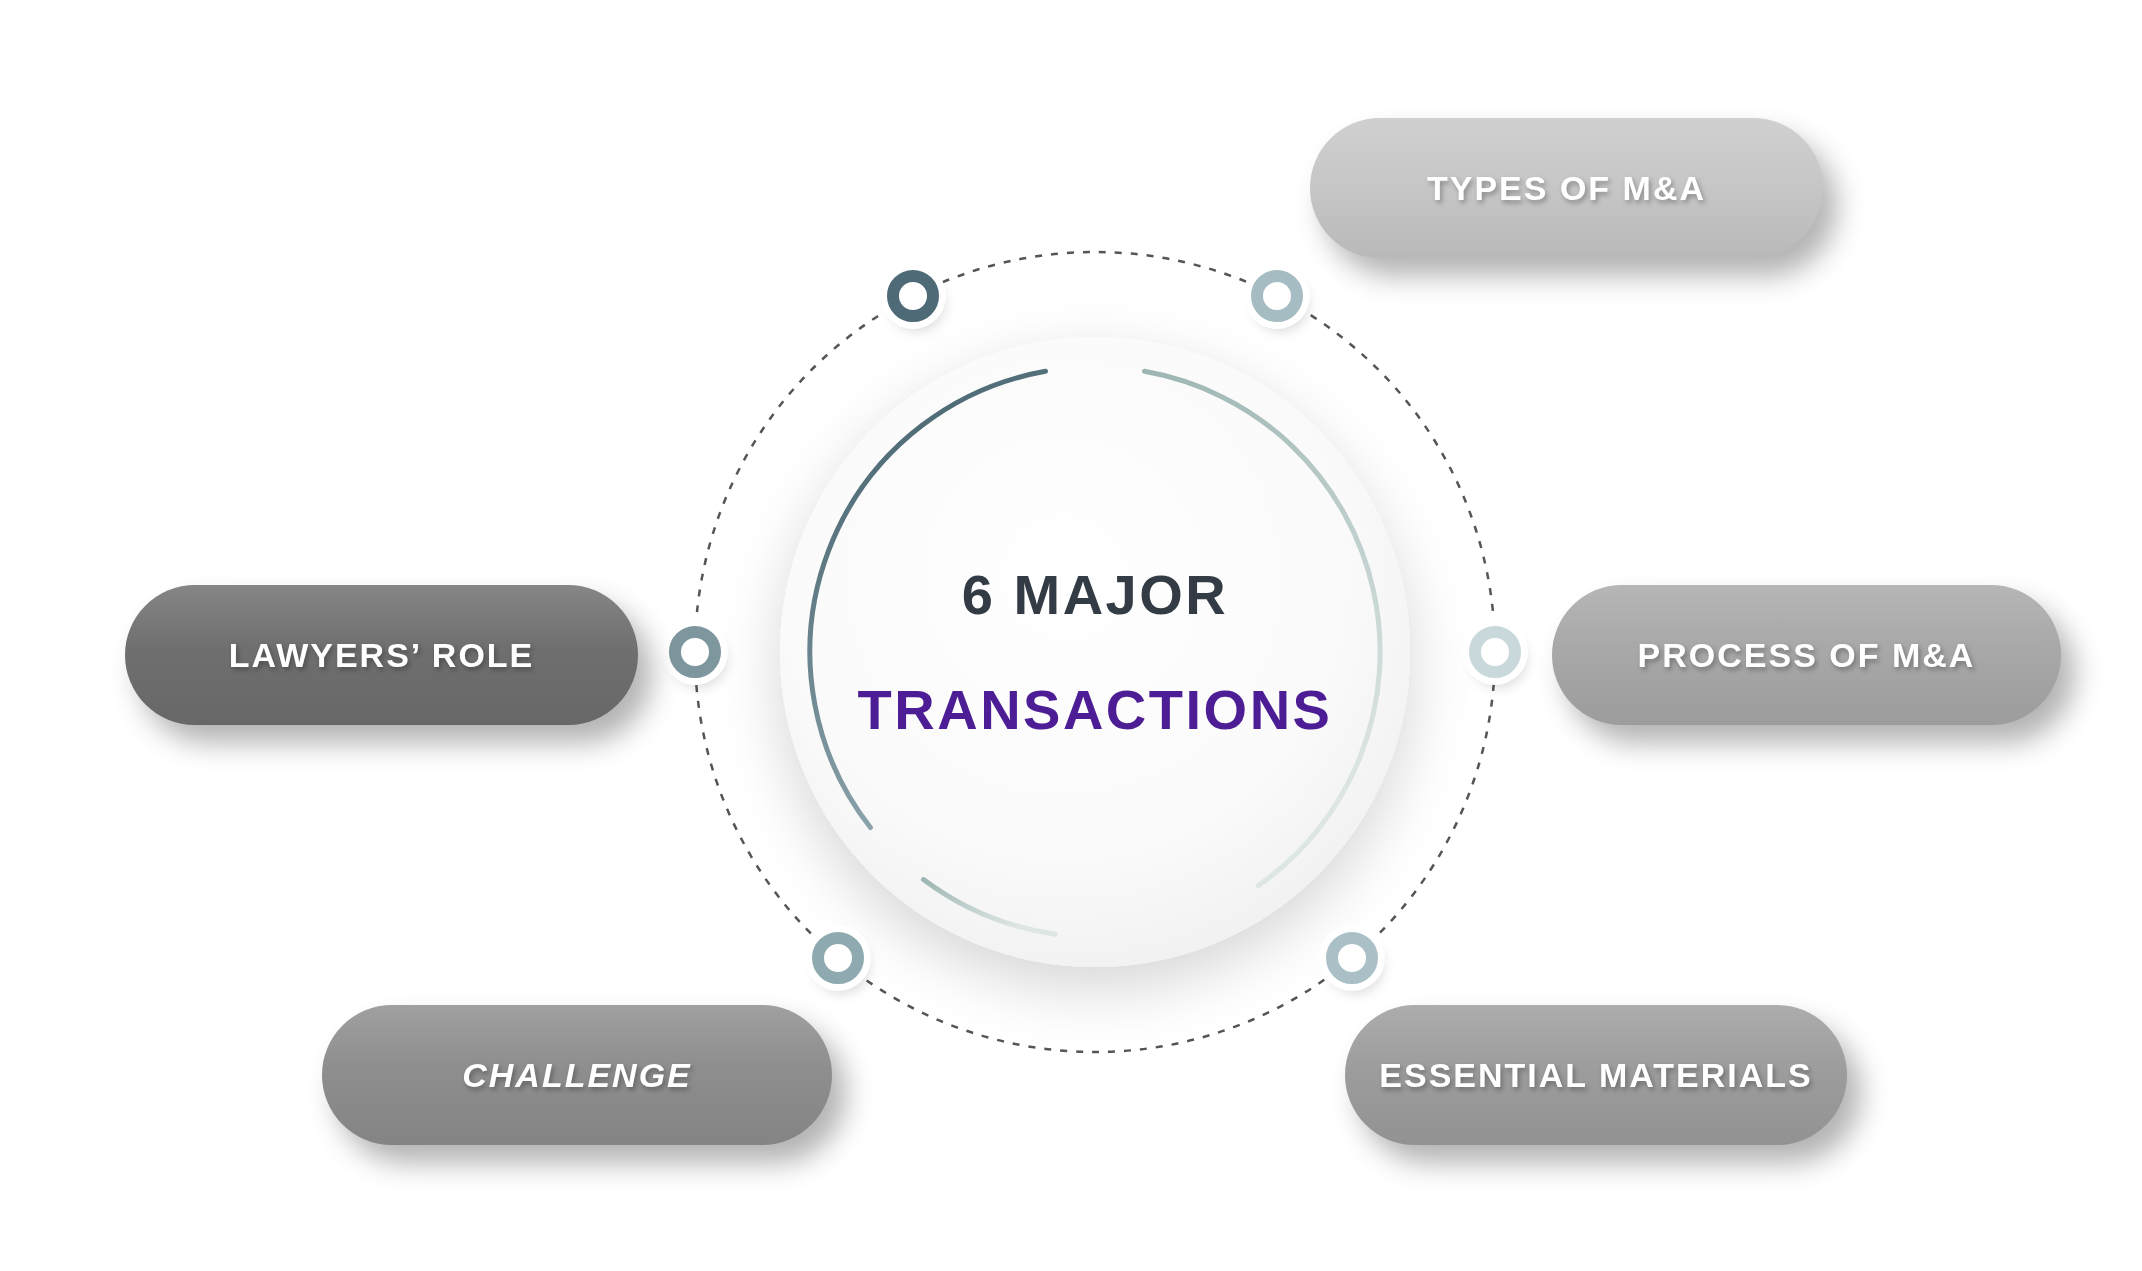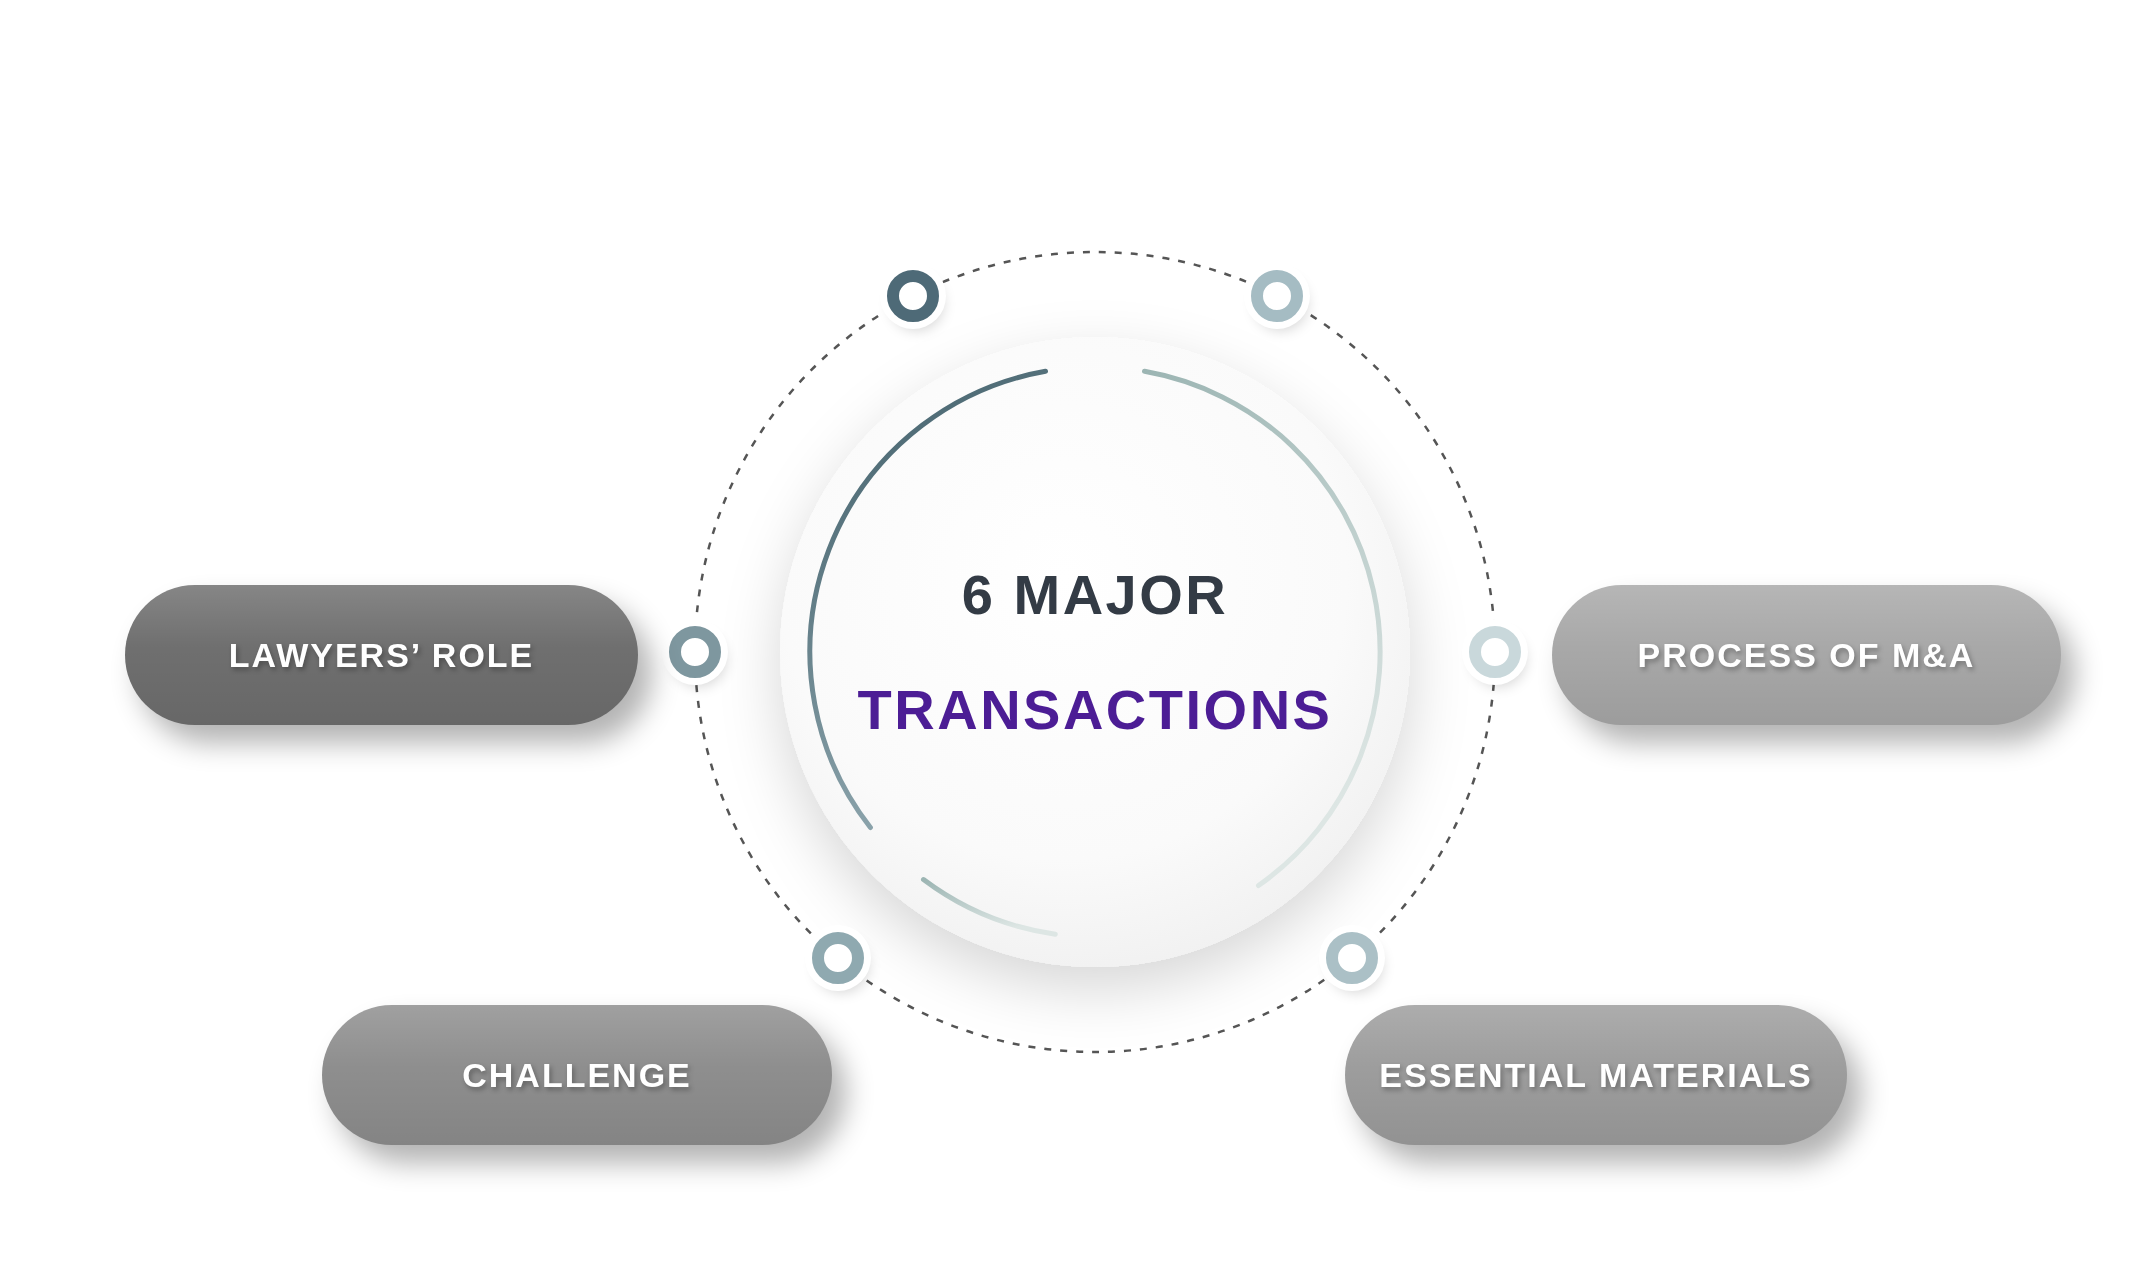--- a/index.html
+++ b/index.html
@@ -115,30 +115,33 @@
   </div>
 
   <div class="marker" style="left: 887px; top: 270px; border-color: rgb(78, 106, 119);"></div>
   <div class="marker" style="left: 1251px; top: 270px; border-color: rgb(165, 188, 195);"></div>
   <div class="marker" style="left: 669px; top: 626px; border-color: rgb(126, 151, 159);"></div>
   <div class="marker" style="left: 1469px; top: 626px; border-color: rgb(201, 216, 219);"></div>
   <div class="marker" style="left: 812px; top: 932px; border-color: rgb(143, 169, 176);"></div>
   <div class="marker" style="left: 1326px; top: 932px; border-color: rgb(171, 192, 198);"></div>
 
 
+  <div class="pill" style="left: 1310px; top: 118px; width: 513px; background-color: rgb(199, 199, 199);">
+    <span class="pill-label">TYPES OF M&amp;A</span>
+  </div>
 
   <div class="pill" style="left: 125px; top: 585px; width: 513px; background-color: rgb(111, 111, 111);">
     <span class="pill-label">LAWYERS’ ROLE</span>
   </div>
 
   <div class="pill" style="left: 1552px; top: 585px; width: 509px; background-color: rgb(168, 168, 168); justify-content: center;">
     <span class="pill-label">PROCESS OF M&amp;A</span>
   </div>
 
-  <div class="pill" style="left: 322px; top: 1005px; width: 510px; background-color: rgb(142, 142, 142);">
+  <div class="pill" style="left: 322px; top: 1005px; width: 510px; background-color: rgb(142, 142, 142); font-style: italic;">
     <span class="pill-label">CHALLENGE</span>
   </div>
 
   <div class="pill" style="left: 1345px; top: 1005px; width: 502px; background-color: rgb(157, 157, 157); text-align: center;">
     <span class="pill-label">ESSENTIAL MATERIALS</span>
   </div>
 
 </div>
 
 </body></html>

